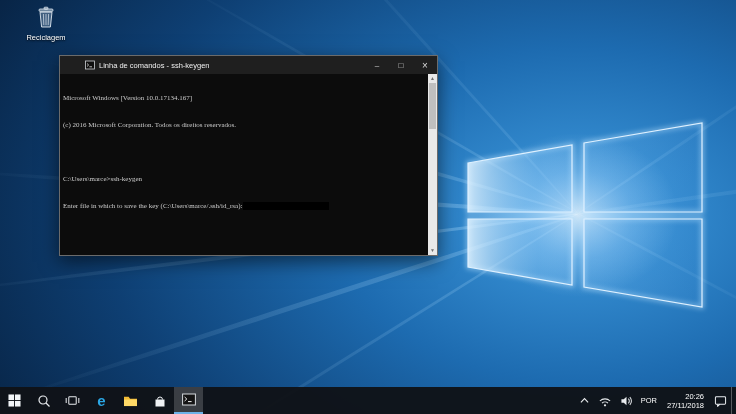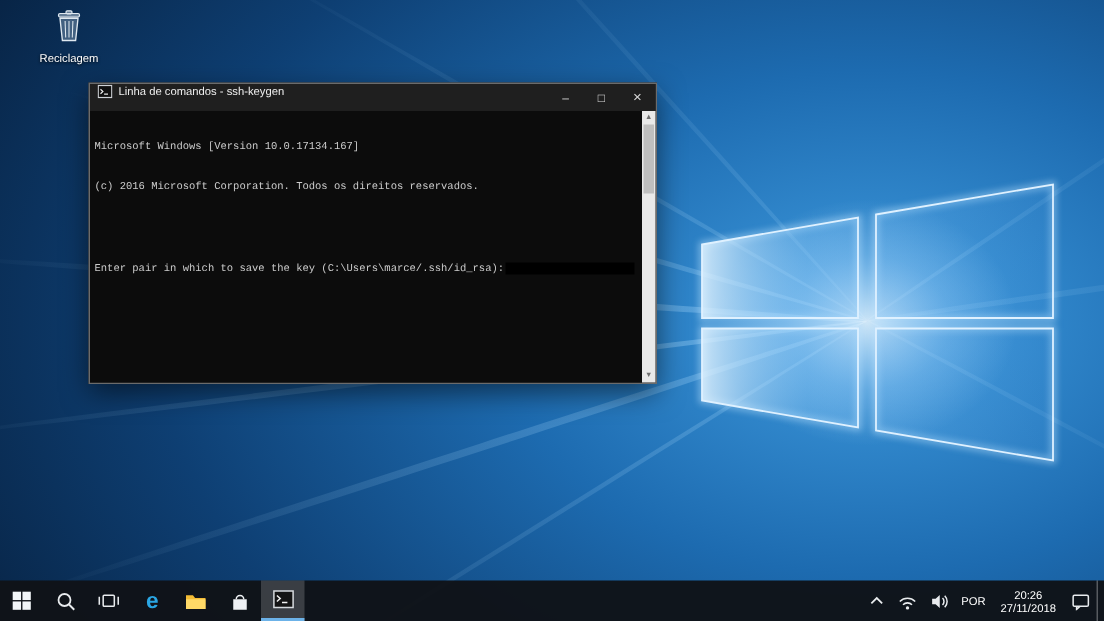--- a/index.html
+++ b/index.html
@@ -32,49 +32,49 @@
 
   
   .recycle { position:absolute; left:20px; top:6px; width:52px; text-align:center; cursor:default; }
   .recycle .label { color:#fff; font-size:7.5px; margin-top:1px;
     text-shadow:0 1px 2px rgba(0,0,0,.9); }
 
   
   .cmdwin { position:absolute; left:59px; top:55px; width:379px; height:201px;
     border:1px solid #6b6b6b; box-shadow:0 6px 18px rgba(0,0,0,.55);
     display:flex; flex-direction:column; background:#0c0c0c; }
-  .titlebar { height:18px; background:#1f1f1f; display:flex; flex:0 0 18px; }
+  .titlebar { height:18px; background:#1f1f1f; display:flex; align-items:center; flex:0 0 18px;padding-left:20px; }
   .titlebar .t-icon { margin:0 4px 0 5px; }
   .titlebar .t-text { color:#efefef; font-size:7.5px; flex:1; white-space:nowrap; overflow:hidden; }
   .cap-btn { width:24px; height:18px; display:flex; align-items:center; justify-content:center;
     color:#d8d8d8; font-size:8px; }
   .cap-btn.close { font-size:10px; }
   .winbody { flex:1; position:relative; background:#0c0c0c; }
   .termtext { position:absolute; left:0; top:0; right:9px; bottom:0; padding:2px 3px;
-    font-family:Liberation Mono, monospace; font-size:7px; line-height:9px; color:#cccccc;
+    font-family:Liberation Serif, serif; font-size:7px; line-height:9px; color:#cccccc;
     white-space:pre; }
   .t-line { height:9px; }
   .sel { display:inline-block; width:86px; height:8px; background:#000; vertical-align:middle; margin-left:1px; }
   .vscroll { position:absolute; right:0; top:0; bottom:0; width:9px; background:#e9e9e9;
     display:flex; flex-direction:column; }
   .sb-arrow { height:9px; display:flex; align-items:center; justify-content:center;
     color:#707070; font-size:5px; line-height:5px; }
   .sb-track { flex:1; position:relative; }
   .sb-thumb { position:absolute; left:1px; right:1px; top:0; height:46px; background:#bfbfbf; }
 
   
   .taskbar { position:absolute; left:0; right:0; bottom:0; height:27px;
     background:rgba(16,19,24,.97); display:flex; align-items:stretch; z-index:5; }
   .tb-btn { width:29px; display:flex; align-items:center; justify-content:center; }
   .tb-btn.active { background:rgba(255,255,255,.18); border-bottom:2px solid #6cb2e8; }
   .edge-e { color:#2aa6e4; font-weight:bold; font-size:15px; line-height:15px; }
   .tray { margin-left:auto; display:flex; align-items:center; }
   .tray-item { padding:0 4px; display:flex; align-items:center; justify-content:center; height:16px; }
   .lang { color:#fff; font-size:7.5px; }
-  .clock { color:#fff; font-size:7.5px; line-height:9px; text-align:center; padding:0 6px; }
+  .clock { color:#fff; font-size:7.5px; line-height:9px; text-align:right; padding:0 6px; }
   .show-desktop { width:5px; height:27px; border-left:1px solid rgba(255,255,255,.3); }
 </style>
 </head>
 <body>
 
 <div class="wallpaper">
   <div class="rays">
     <div class="ray"></div>
     <div class="ray"></div>
     <div class="ray"></div>
@@ -140,21 +140,22 @@
     <span class="t-text">Linha de comandos - ssh-keygen</span>
     <div class="cap-btn">–</div>
     <div class="cap-btn">□</div>
     <div class="cap-btn close">×</div>
   </div>
   <div class="winbody">
     <div class="termtext">
       <div class="t-line">Microsoft Windows [Version 10.0.17134.167]</div>
       <div class="t-line">(c) 2016 Microsoft Corporation. Todos os direitos reservados.</div>
       <div class="t-line"></div>
-      <div class="t-line"><span>Enter pair in which to save the key (C:\Users\marce/.ssh/id_rsa):</span><span class="sel"></span></div>
+      <div class="t-line">C:\Users\marce&gt;ssh-keygen</div>
+      <div class="t-line"><span>Enter file in which to save the key (C:\Users\marce/.ssh/id_rsa):</span><span class="sel"></span></div>
       <div class="t-line"></div>
     </div>
     <div class="vscroll">
       <div class="sb-arrow">▲</div>
       <div class="sb-track">
         <div class="sb-thumb"></div>
       </div>
       <div class="sb-arrow">▼</div>
     </div>
   </div>

